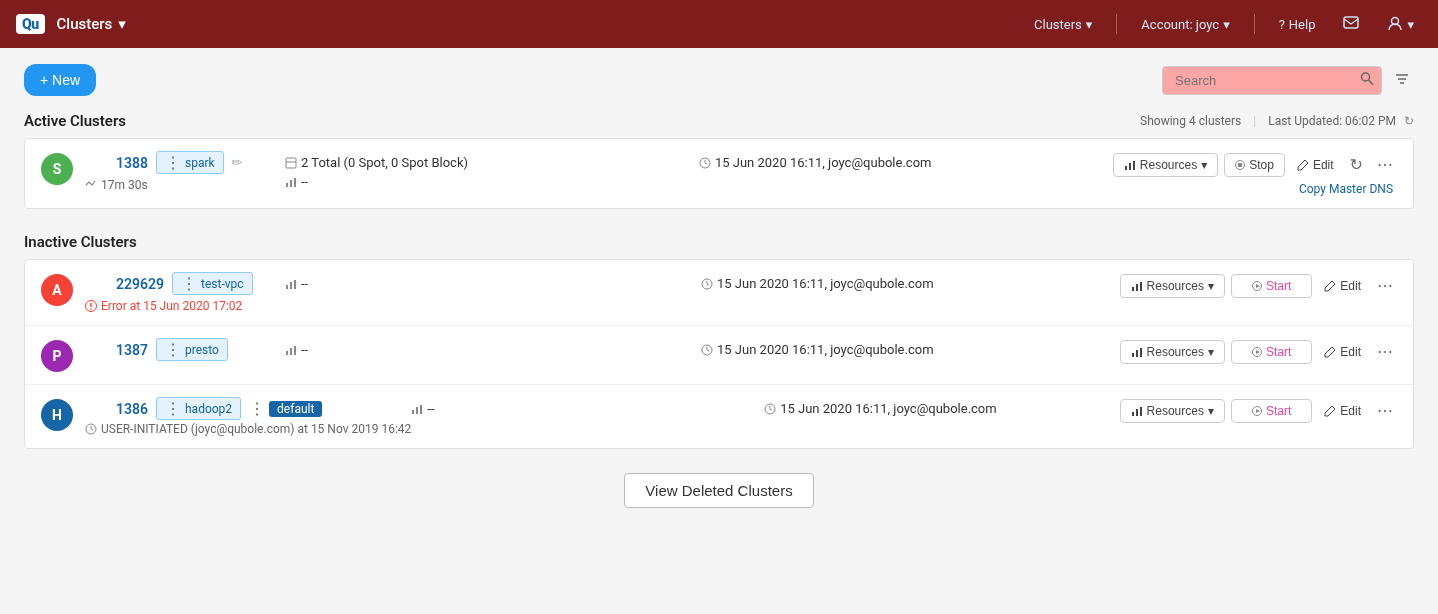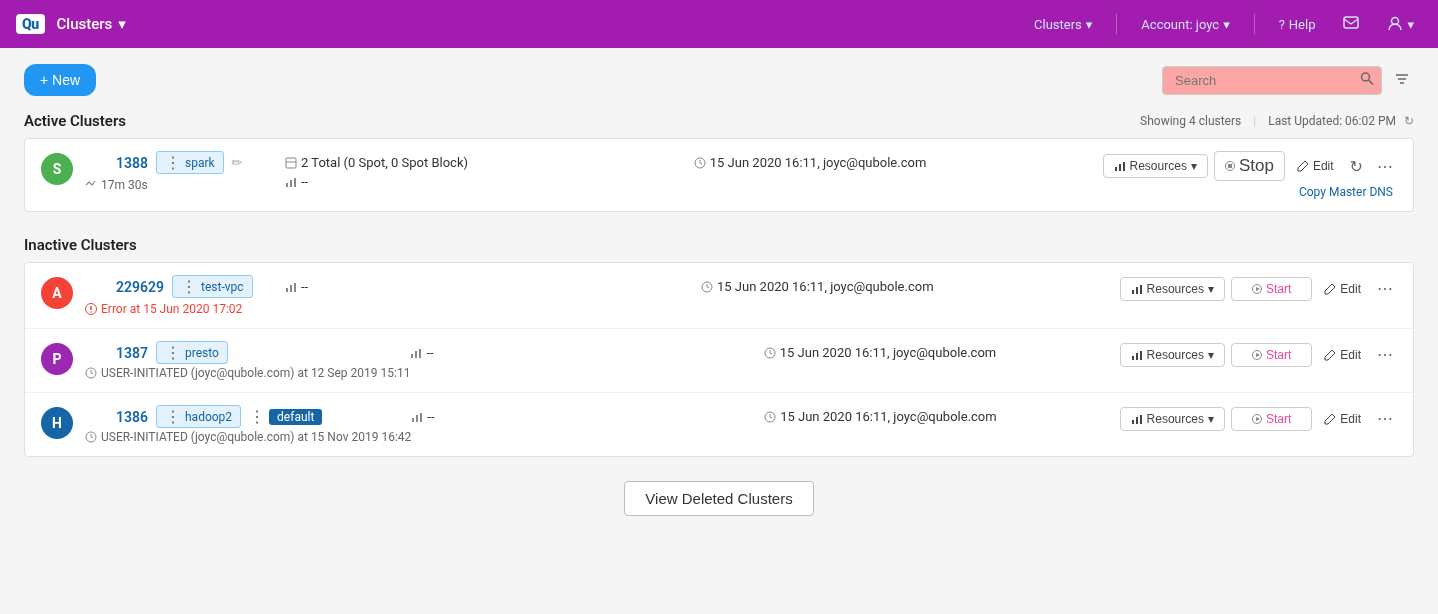--- a/index.html
+++ b/index.html
@@ -1,20 +1,20 @@
 <!DOCTYPE html>
 <html><head>
   <meta charset="utf-8">
   <style>
     * { box-sizing: border-box; margin: 0; padding: 0; }
     body { font-family: -apple-system, BlinkMacSystemFont, 'Segoe UI', Roboto, sans-serif; font-size: 13px; background: #f5f5f5; color: #333; }
 
     
     .top-nav {
-      background: #a21caf;
+      background: #7f1d1d;
       color: #fff;
       height: 48px;
       display: flex;
       align-items: center;
       padding: 0 16px;
       gap: 12px;
     }
     .logo {
       background: #fff;
       color: #1565a7;
@@ -218,21 +218,21 @@
       display: flex;
       align-items: center;
       gap: 4px;
       margin-top: 4px;
     }
     .stop-btn {
       background: none;
       border: 1px solid #ccc;
       border-radius: 4px;
       padding: 4px 10px;
-      font-size: 17px;
+      font-size: 12px;
       cursor: pointer;
       display: flex;
       align-items: center;
       gap: 4px;
       color: #444;
     }
     .start-btn {
       background: none;
       border: 1px solid #ccc;
       border-radius: 4px;
@@ -553,27 +553,20 @@
         <div style="flex:1;">
           <div class="row-main">
             <div class="cluster-left">
               <div class="cluster-name-row">
                 <a class="cluster-name">1387</a>
                 <div class="cluster-tag">
                   <span class="tag-dots">⋮</span>
                   <span>presto</span>
                 </div>
               </div>
-              <div class="cluster-sub2">
-                <svg width="12" height="12" viewBox="0 0 12 12">
-                    <circle cx="6" cy="6" r="5" fill="none" stroke="#888" stroke-width="1"></circle>
-                    <polyline points="6,3 6,6 8,7" fill="none" stroke="#888" stroke-width="1"></polyline>
-                  </svg>
-                <span>USER-INITIATED (joyc@qubole.com) at 12 Sep 2019 15:11</span>
-              </div>
             </div>
             <div class="cluster-center">
               <div class="cluster-mid-row">
                 <svg width="12" height="12" viewBox="0 0 12 12">
                     <rect x="1" y="7" width="2" height="4" fill="#888"></rect>
                     <rect x="5" y="4" width="2" height="7" fill="#888"></rect>
                     <rect x="9" y="2" width="2" height="9" fill="#888"></rect>
                   </svg>
                 <span>--</span>
               </div>

